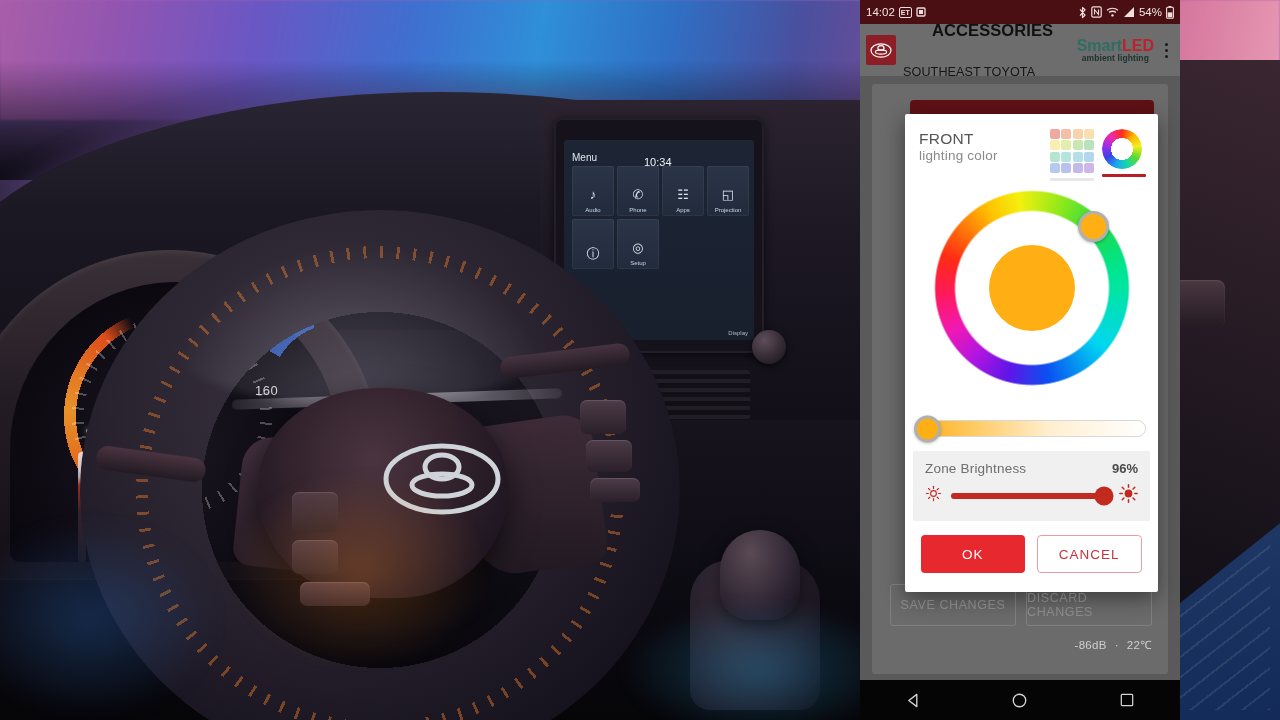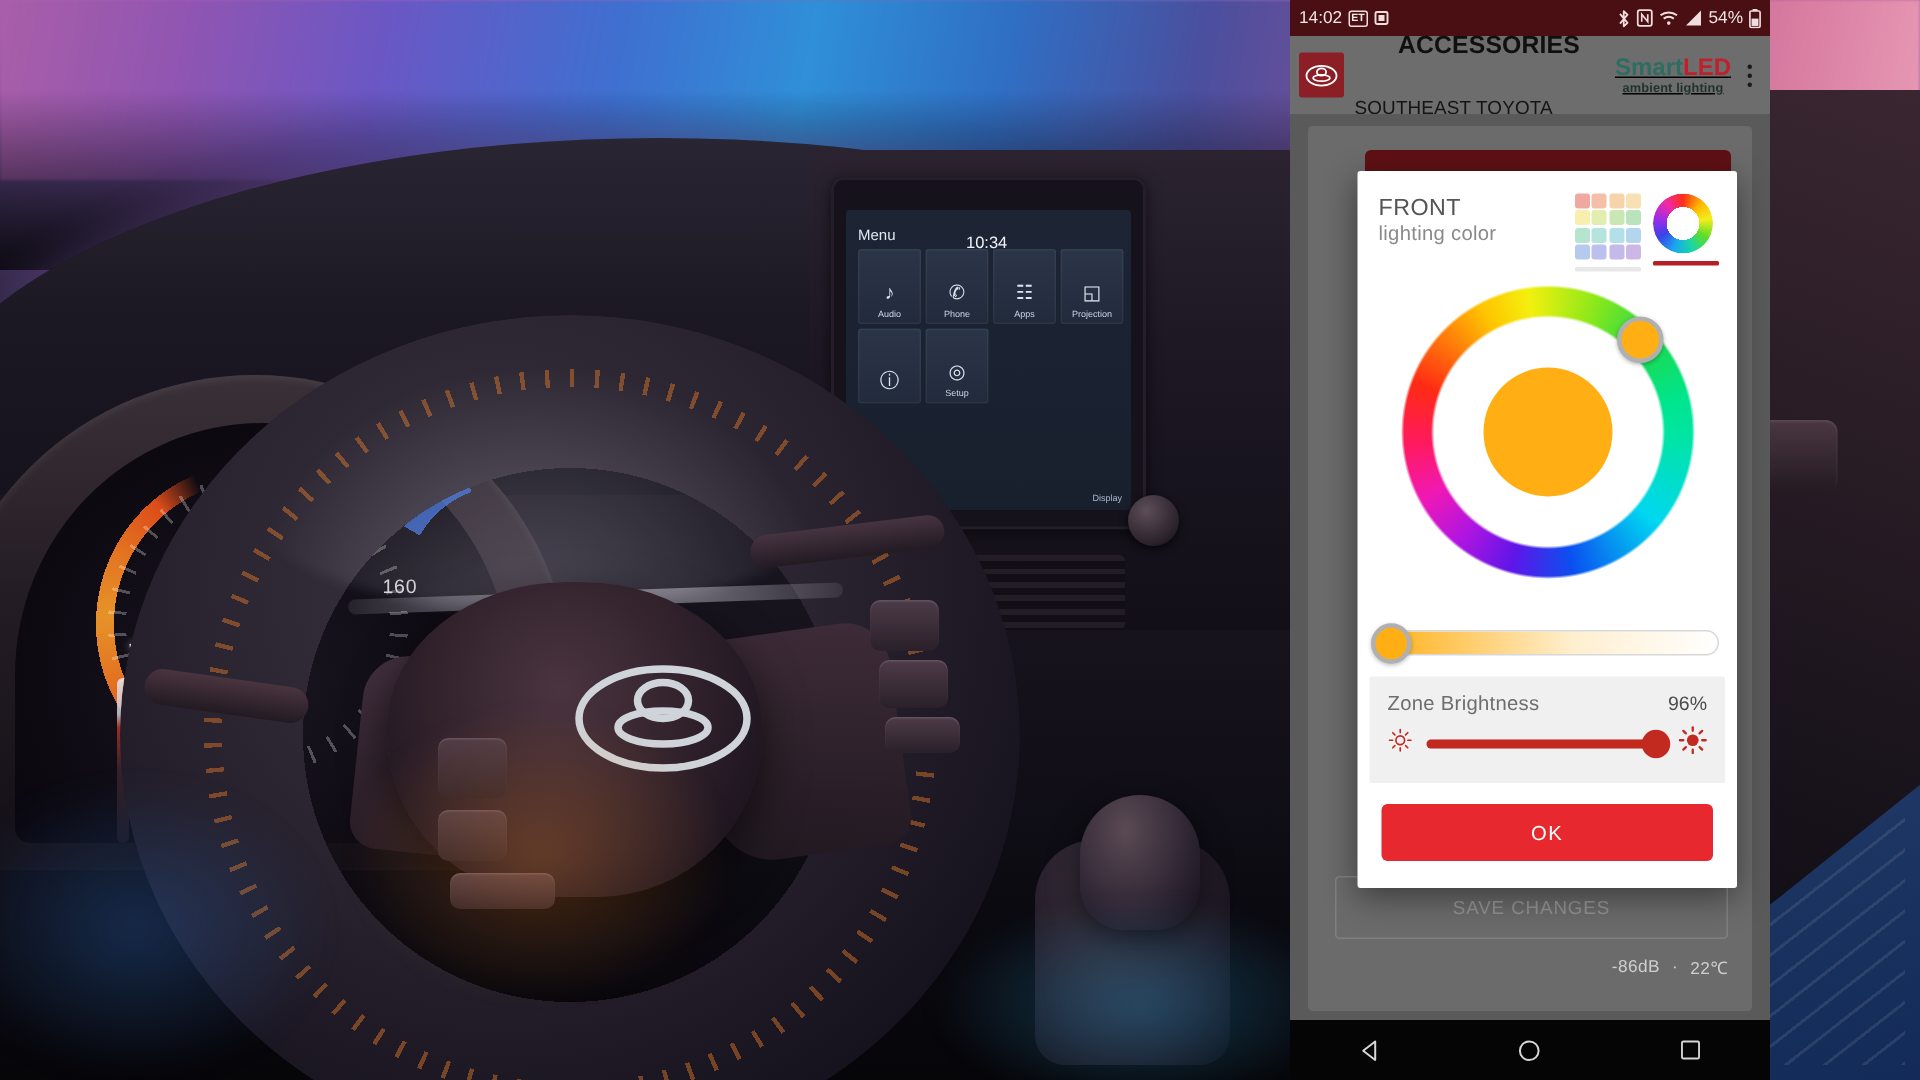--- a/index.html
+++ b/index.html
@@ -294,21 +294,21 @@
     background: #6d6d6d;
     display: flex; align-items: center; padding: 0 6px;
   }
   .toyota-badge {
     width: 30px; height: 30px; background: #8c1f26; border-radius: 2px;
     display: flex; align-items: center; justify-content: center; margin-right: 7px;
   }
   .acc-title { line-height: 1.02; }
   .acc-title .l1 { font-size: 16.5px; font-weight: 700; color: #101010; letter-spacing: .1px; margin-left: 29px; }
   .acc-title .l2 { font-size: 12.6px; color: #151515; letter-spacing: .1px; margin-top: 27px; }
-  .smartled { margin-left: auto; text-align: center; line-height: 1.02; margin-right: 4px; text-decoration: underline; }
+  .smartled { margin-left: auto; text-align: center; line-height: 1.02; margin-right: 4px; }
   .smartled .s1 { font-size: 16px; font-weight: 600; }
   .smartled .s1 .a { color: #2e6d62; }
   .smartled .s1 .b { color: #c0202b; font-weight: 800; }
   .smartled .s2 { font-size: 8.5px; font-weight: 700; color: #20332f; letter-spacing: .1px; }
   .kebab { width: 16px; display: flex; flex-direction: column; align-items: center; gap: 3px; }
   .kebab i { width: 3px; height: 3px; border-radius: 50%; background: #1a1a1a; display: block; }
 
   .appbody {
     position: absolute; left: 0; top: 76px; width: 320px; height: 604px;
     background: #5a5a5a;
@@ -399,21 +399,21 @@
     position: absolute; left: -4px; top: 50%; transform: translateY(-50%);
     width: 27px; height: 27px; border-radius: 50%; border: 3px solid #b0b0b0;
     box-shadow: 0 1px 3px rgba(0,0,0,.25);
   }
   .zone {
     background: #f0f0f0; margin: 0 8px; padding: 10px 12px 14px 12px;
     border-radius: 1px;
   }
   .zone-top { display: flex; align-items: flex-start; }
   .zone-label { font-size: 13.5px; color: #6e6e6e; letter-spacing: .2px; }
-  .zone-val { margin-left: auto; font-size: 13px; color: #4b4b4b; font-weight: 400; }
+  .zone-val { margin-left: auto; font-size: 13px; color: #4b4b4b; font-weight: 700; }
   .zone-slider { display: flex; align-items: center; gap: 9px; margin-top: 8px; }
   .zs-track {
     position: relative; flex: 1; height: 6px; border-radius: 3px; background: #d7d7d7;
   }
   .zs-fill { position: absolute; left: 0; top: 0; height: 6px; border-radius: 3px; background: #c22a20; }
   .zs-thumb {
     position: absolute; top: 50%; transform: translate(-50%,-50%);
     width: 19px; height: 19px; border-radius: 50%; background: #c32a20;
   }
   .dlg-actions { display: flex; gap: 12px; padding: 14px 16px 16px 16px; }
@@ -695,25 +695,27 @@
                     <line x1="16.6" y1="3.4" x2="14.8" y2="5.2"></line>
                       <line x1="5.2" y1="14.8" x2="3.4" y2="16.6"></line>
                   </g>
                 </svg>
               </span>
             </div>
           </div>
 
           <div class="dlg-actions">
             <button class="btn-ok">OK</button>
+            <button class="btn-cancel">CANCEL</button>
           </div>
         </div>
 
         <div class="save-row">
           <div class="ghostbtn">SAVE CHANGES</div>
+          <div class="ghostbtn">DISCARD CHANGES</div>
         </div>
         <div class="statline">
           <span>-86dB</span>
           <span>·</span>
           <span>22℃</span>
         </div>
       </div>
     </div>
 
     <div class="navbar">

